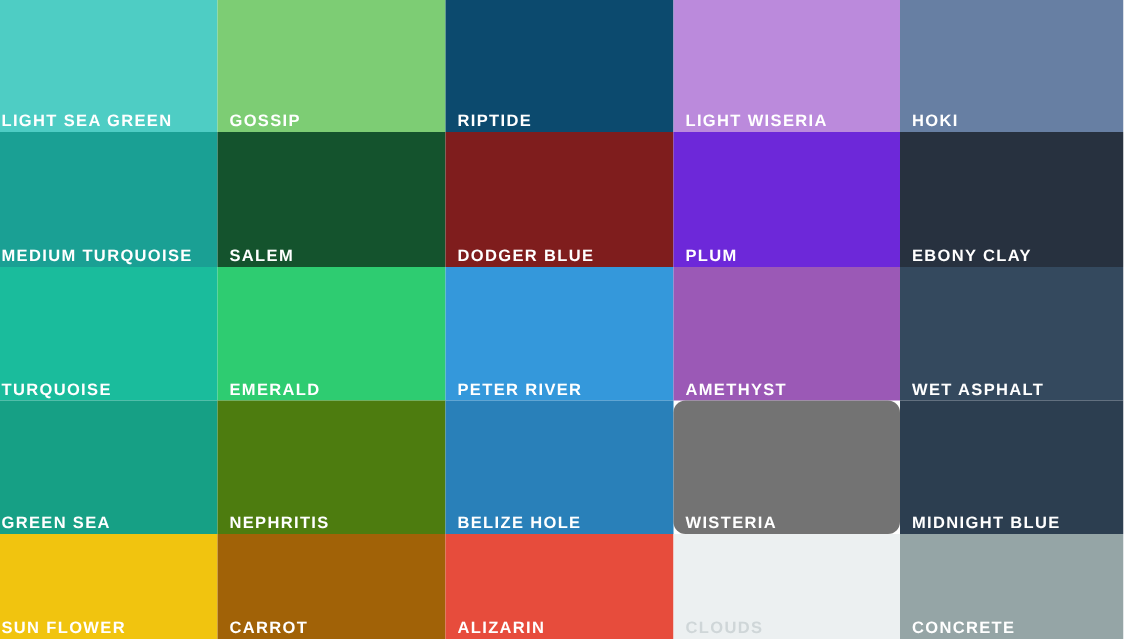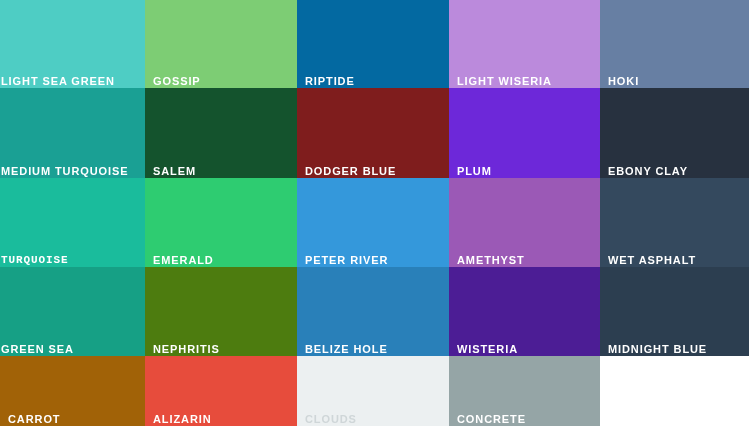--- a/index.html
+++ b/index.html
@@ -42,21 +42,21 @@
 </head>
 <body>
 
 <div id="palette-grid">
     <div class="swatch col-1" style="background: rgb(78, 205, 196);">
       <span class="swatch-label" style="color: rgb(255, 255, 255);">LIGHT SEA GREEN</span>
     </div>
     <div class="swatch col-2" style="background: rgb(125, 205, 116);">
       <span class="swatch-label" style="color: rgb(255, 255, 255);">GOSSIP</span>
     </div>
-    <div class="swatch col-3" style="background: #0369a1;">
+    <div class="swatch col-3" style="background: #0c4a6e;">
       <span class="swatch-label" style="color: rgb(255, 255, 255);">RIPTIDE</span>
     </div>
     <div class="swatch col-4" style="background: rgb(187, 138, 220);">
       <span class="swatch-label" style="color: rgb(255, 255, 255);">LIGHT WISERIA</span>
     </div>
     <div class="swatch col-5" style="background: rgb(103, 127, 163);">
       <span class="swatch-label" style="color: rgb(255, 255, 255);">HOKI</span>
     </div>
     <div class="swatch col-1" style="background: rgb(26, 160, 148);">
       <span class="swatch-label" style="color: rgb(255, 255, 255);">MEDIUM TURQUOISE</span>
@@ -67,21 +67,21 @@
     <div class="swatch col-3" style="background: #7f1d1d;">
       <span class="swatch-label" style="color: rgb(255, 255, 255);">DODGER BLUE</span>
     </div>
     <div class="swatch col-4" style="background: #6d28d9;">
       <span class="swatch-label" style="color: rgb(255, 255, 255);">PLUM</span>
     </div>
     <div class="swatch col-5" style="background: rgb(39, 49, 63);">
       <span class="swatch-label" style="color: rgb(255, 255, 255);">EBONY CLAY</span>
     </div>
     <div class="swatch col-1" style="background: rgb(26, 188, 156);">
-      <span class="swatch-label" style="color: rgb(255, 255, 255); font-family: Liberation Mono, monospace;">TURQUOISE</span>
+      <span class="swatch-label" style="color: rgb(255, 255, 255);">TURQUOISE</span>
     </div>
     <div class="swatch col-2" style="background: rgb(46, 204, 113);">
       <span class="swatch-label" style="color: rgb(255, 255, 255);">EMERALD</span>
     </div>
     <div class="swatch col-3" style="background: rgb(52, 152, 219);">
       <span class="swatch-label" style="color: rgb(255, 255, 255);">PETER RIVER</span>
     </div>
     <div class="swatch col-4" style="background: rgb(155, 89, 182);">
       <span class="swatch-label" style="color: rgb(255, 255, 255);">AMETHYST</span>
     </div>
@@ -90,25 +90,28 @@
     </div>
     <div class="swatch col-1" style="background: rgb(22, 160, 133);">
       <span class="swatch-label" style="color: rgb(255, 255, 255);">GREEN SEA</span>
     </div>
     <div class="swatch col-2" style="background: #4d7c0f;">
       <span class="swatch-label" style="color: rgb(255, 255, 255);">NEPHRITIS</span>
     </div>
     <div class="swatch col-3" style="background: rgb(41, 128, 185);">
       <span class="swatch-label" style="color: rgb(255, 255, 255);">BELIZE HOLE</span>
     </div>
-    <div class="swatch col-4" style="background: #4c1d95;">
+    <div class="swatch col-4" style="background: #737373; border-radius: 8px;">
       <span class="swatch-label" style="color: rgb(255, 255, 255);">WISTERIA</span>
     </div>
     <div class="swatch col-5" style="background: rgb(44, 62, 80);">
       <span class="swatch-label" style="color: rgb(255, 255, 255);">MIDNIGHT BLUE</span>
+    </div>
+    <div class="swatch col-1" style="background: rgb(241, 196, 15);">
+      <span class="swatch-label" style="color: rgb(255, 255, 255);">SUN FLOWER</span>
     </div>
     <div class="swatch col-2" style="background: #a16207;">
       <span class="swatch-label" style="color: rgb(255, 255, 255);">CARROT</span>
     </div>
     <div class="swatch col-3" style="background: rgb(231, 76, 60);">
       <span class="swatch-label" style="color: rgb(255, 255, 255);">ALIZARIN</span>
     </div>
     <div class="swatch col-4" style="background: rgb(236, 240, 241);">
       <span class="swatch-label dim" style="color: rgb(207, 214, 216);">CLOUDS</span>
     </div>

